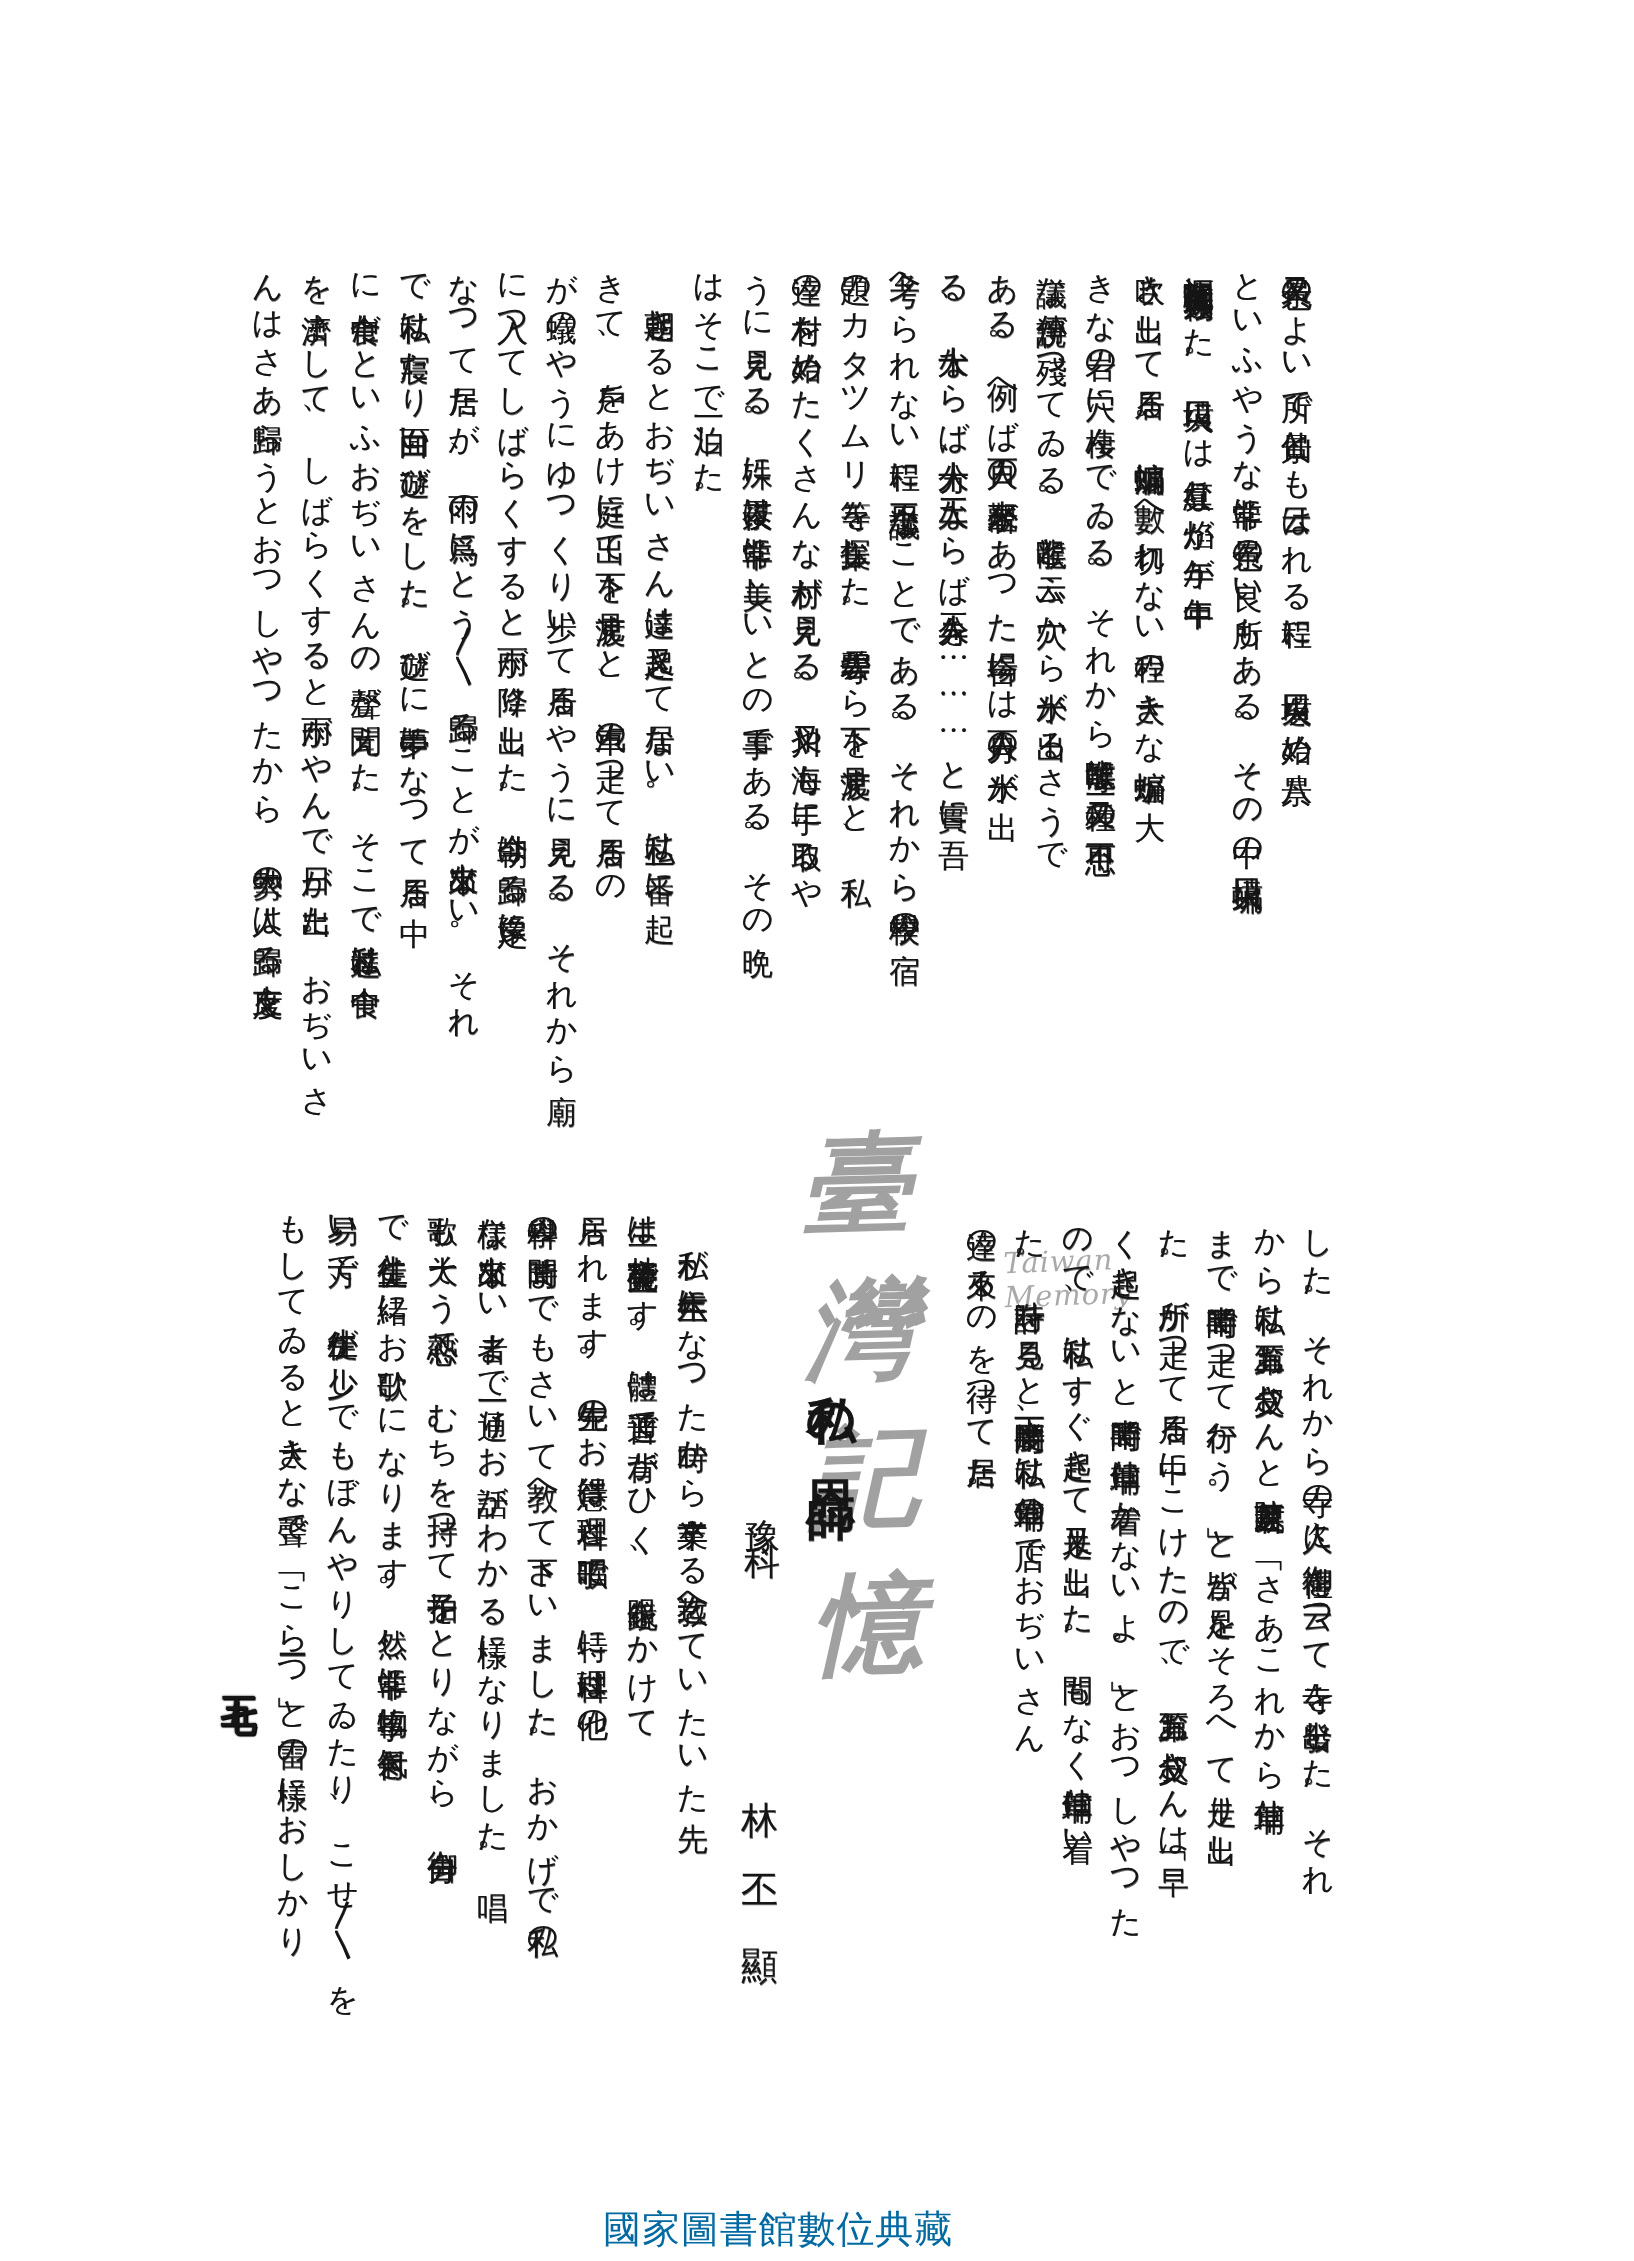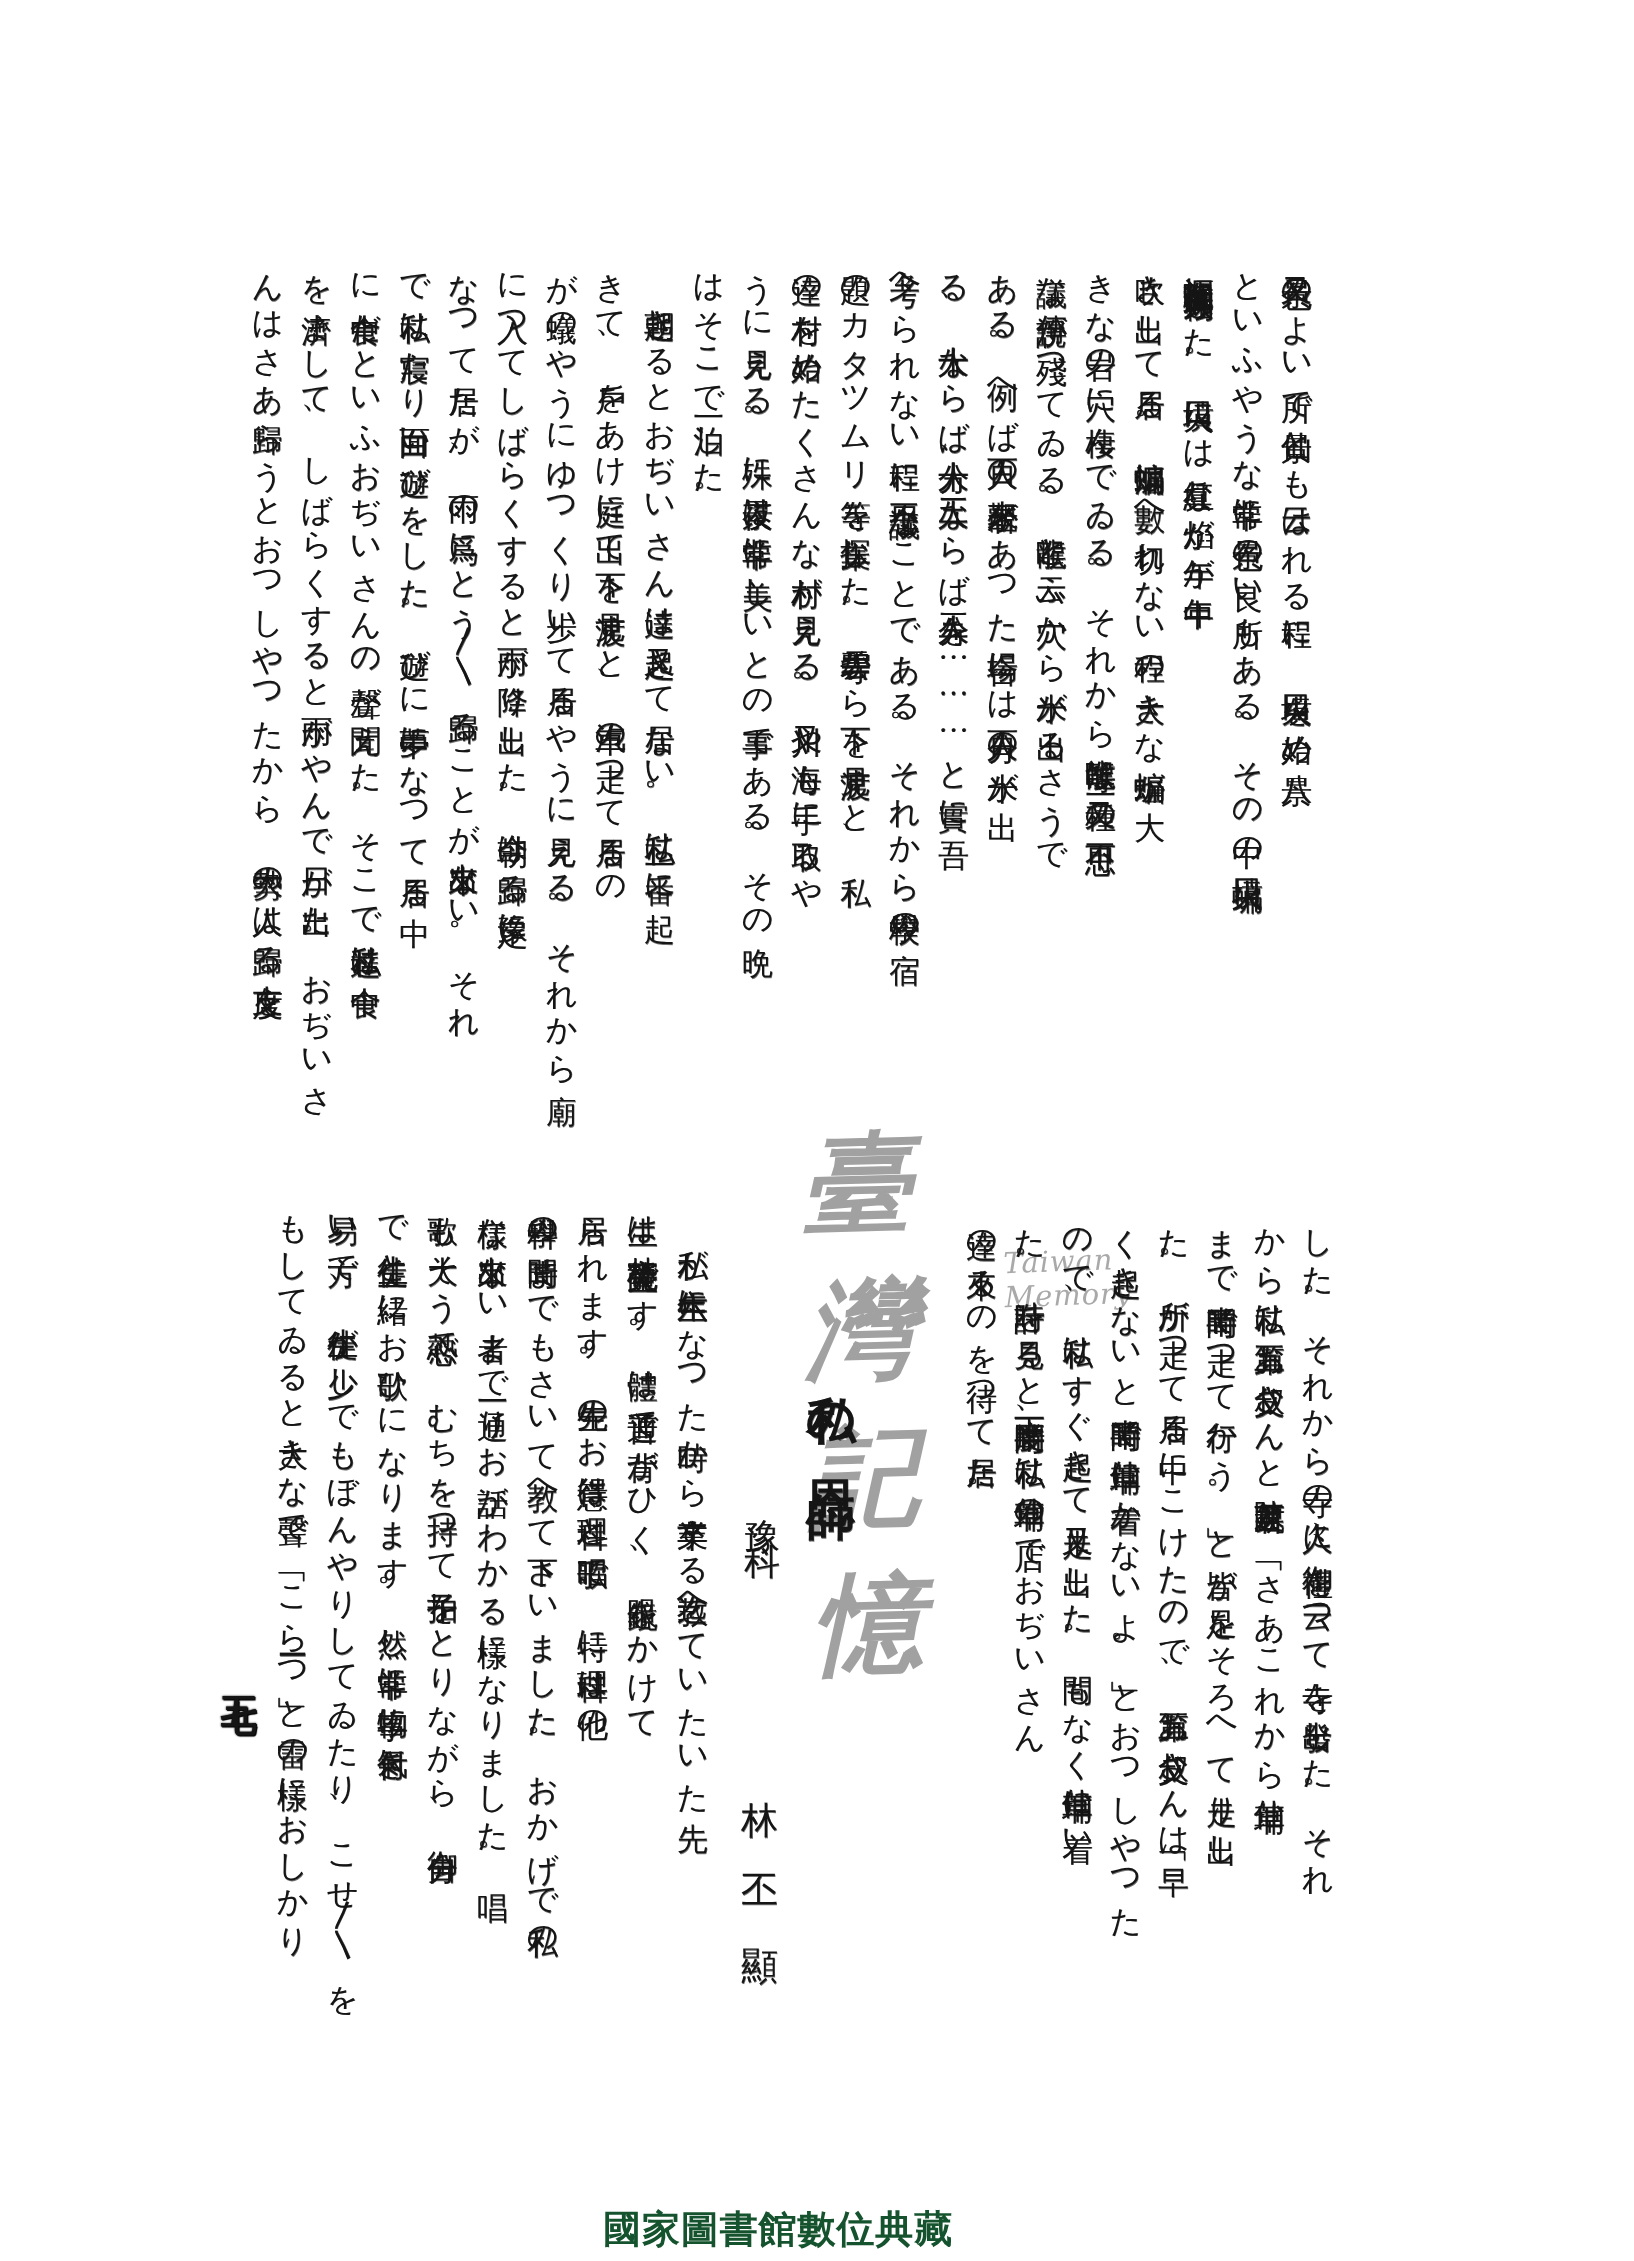--- a/index.html
+++ b/index.html
@@ -71,23 +71,22 @@
     position: absolute; left: 1004px; top: 1244px;
     font-family: "DejaVu Serif", serif;
     font-style: italic;
     font-size: 29px; letter-spacing: 0.9px;
     color: #a0a0a0; opacity: 0.9;
     transform: rotate(-2deg);
   }
   #footer-caption {
     position: absolute; left: 603px; top: 2204px;
     font-size: 38px; letter-spacing: 0.9px;
-    color: #14532d;
+    color: #0369a1;
     font-family: "Liberation Serif", "DejaVu Serif", serif;
-    font-weight: bold;
   }
 </style>
 </head>
 <body>
 
 <div class="page">
 
   <div class="vtext block" id="top-block">又景色のよい所で仙景とも云はれる程に、墳火口を始め八景
 といふやうな非常に景色の良い所もある。その中の墳火口蝙
 蝠洞龍喉仙洞穴等見物した。墳火口には眞紅な焰が年が年中

